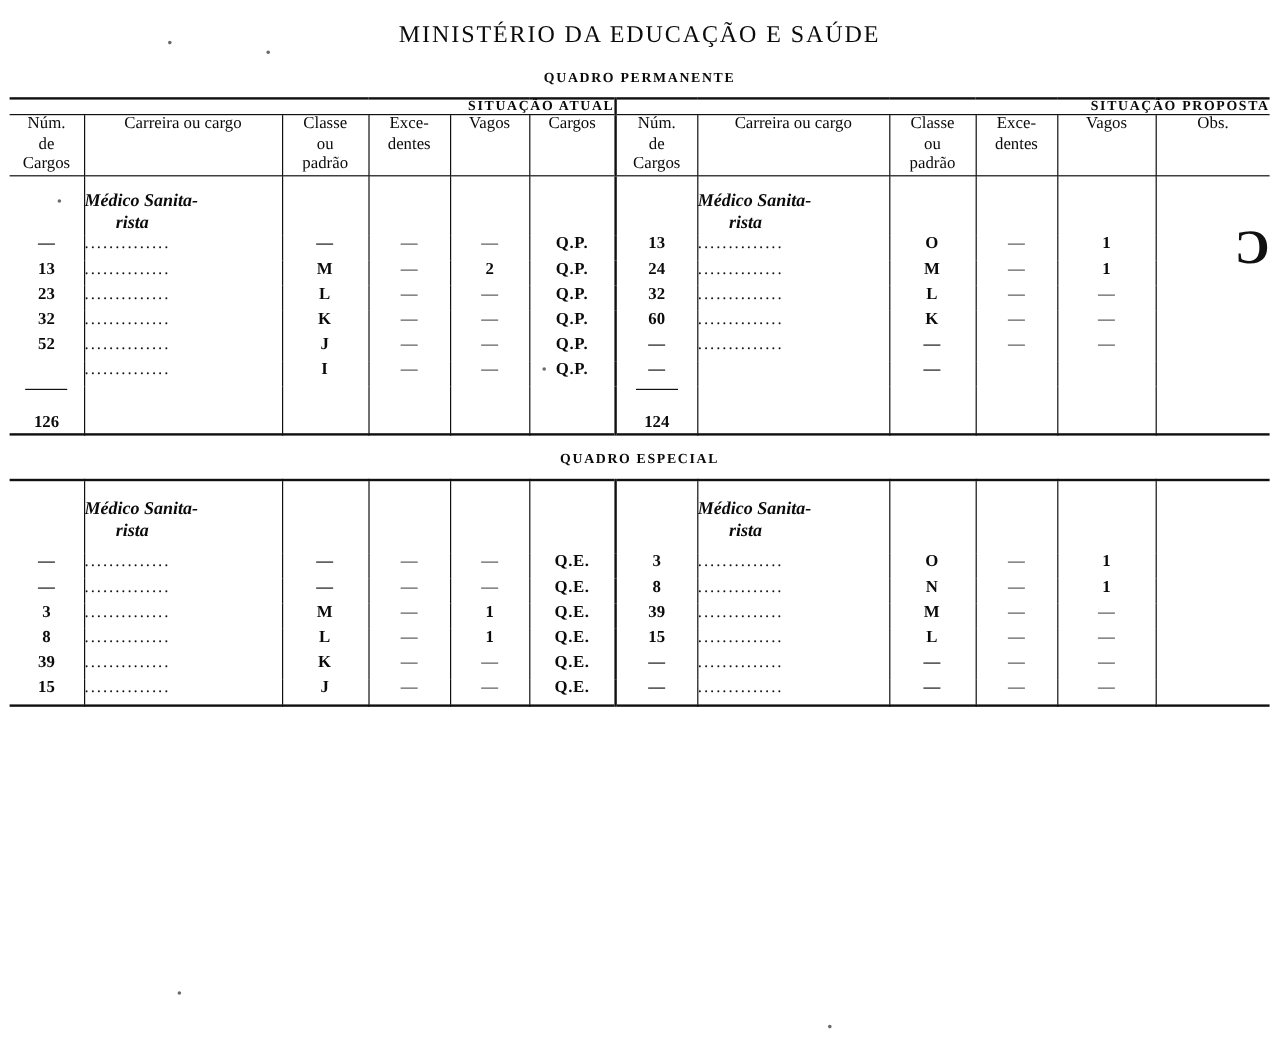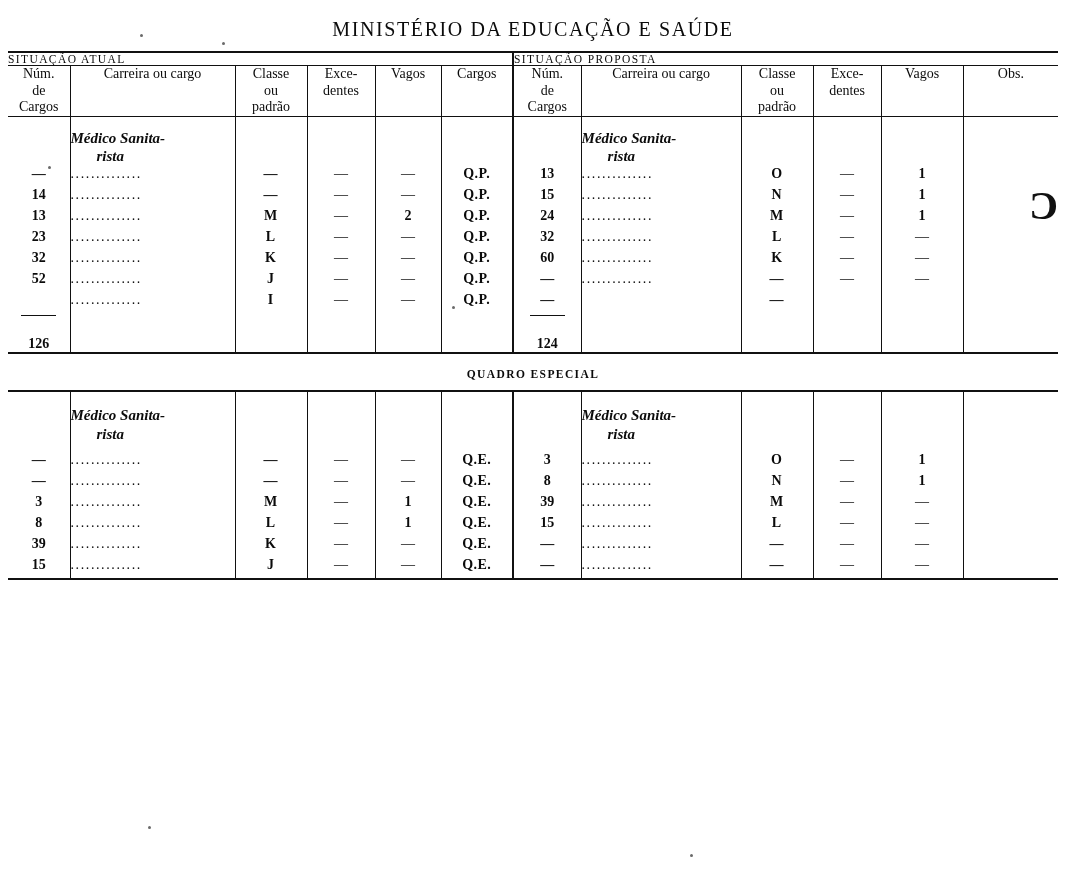--- a/index.html
+++ b/index.html
@@ -50,24 +50,24 @@
     vertical-align: top;
   }
   .rule-top {
     border-top: 2.5px solid #111;
   }
   .rule-bottom {
     border-bottom: 2.5px solid #111;
   }
   
   .grp {
-    text-align: left;
+    text-align: right;
     font-size: 11.5px;
     letter-spacing: 1.4px;
-    font-weight: normal;
+    font-weight: bold;
     padding: 14px 0 16px 0;
   }
   .vline { border-right: 1.2px solid #111; }
   .colhead {
     text-align: center;
     font-size: 14px;
     line-height: 1.18;
     padding: 8px 2px 10px 2px;
   }
   .center { text-align: center; }
@@ -119,20 +119,21 @@
     border-radius: 50%;
   }
 </style>
 </head>
 <body>
 
 <div class="page">
 
   <div class="doc-title">MINISTÉRIO DA EDUCAÇÃO E SAÚDE</div>
 
+  <div class="section-label">QUADRO PERMANENTE</div>
 
   <div class="marker">C</div>
 
   <div class="table-wrap">
     <table class="sheet rule-top rule-bottom">
       <colgroup>
         <col style="width:62px">
           <col style="width:165px">
           <col style="width:72px">
         <col style="width:68px">
@@ -226,34 +227,20 @@
       <tr class="bodyrow">
         <td class="vline center num">—</td>
         <td class="vline dots">..............</td>
         <td class="vline center cls">—</td>
         <td class="vline center">—</td>
         <td class="vline center">—</td>
         <td class="center qd" style="border-right:2.6px solid #111;">Q.P.</td>
         <td class="vline center num">13</td>
         <td class="vline dots">..............</td>
         <td class="vline center cls">O</td>
-        <td class="vline center">—</td>
-        <td class="vline center num">1</td>
-        <td class="center"></td>
-      </tr>
-      <tr class="bodyrow">
-        <td class="vline center num">14</td>
-        <td class="vline dots">..............</td>
-        <td class="vline center cls">—</td>
-        <td class="vline center">—</td>
-        <td class="vline center">—</td>
-        <td class="center qd" style="border-right:2.6px solid #111;">Q.P.</td>
-        <td class="vline center num">15</td>
-        <td class="vline dots">..............</td>
-        <td class="vline center cls">N</td>
         <td class="vline center">—</td>
         <td class="vline center num">1</td>
         <td class="center"></td>
       </tr>
       <tr class="bodyrow">
         <td class="vline center num">13</td>
         <td class="vline dots">..............</td>
         <td class="vline center cls">M</td>
         <td class="vline center">—</td>
         <td class="vline center num">2</td>

